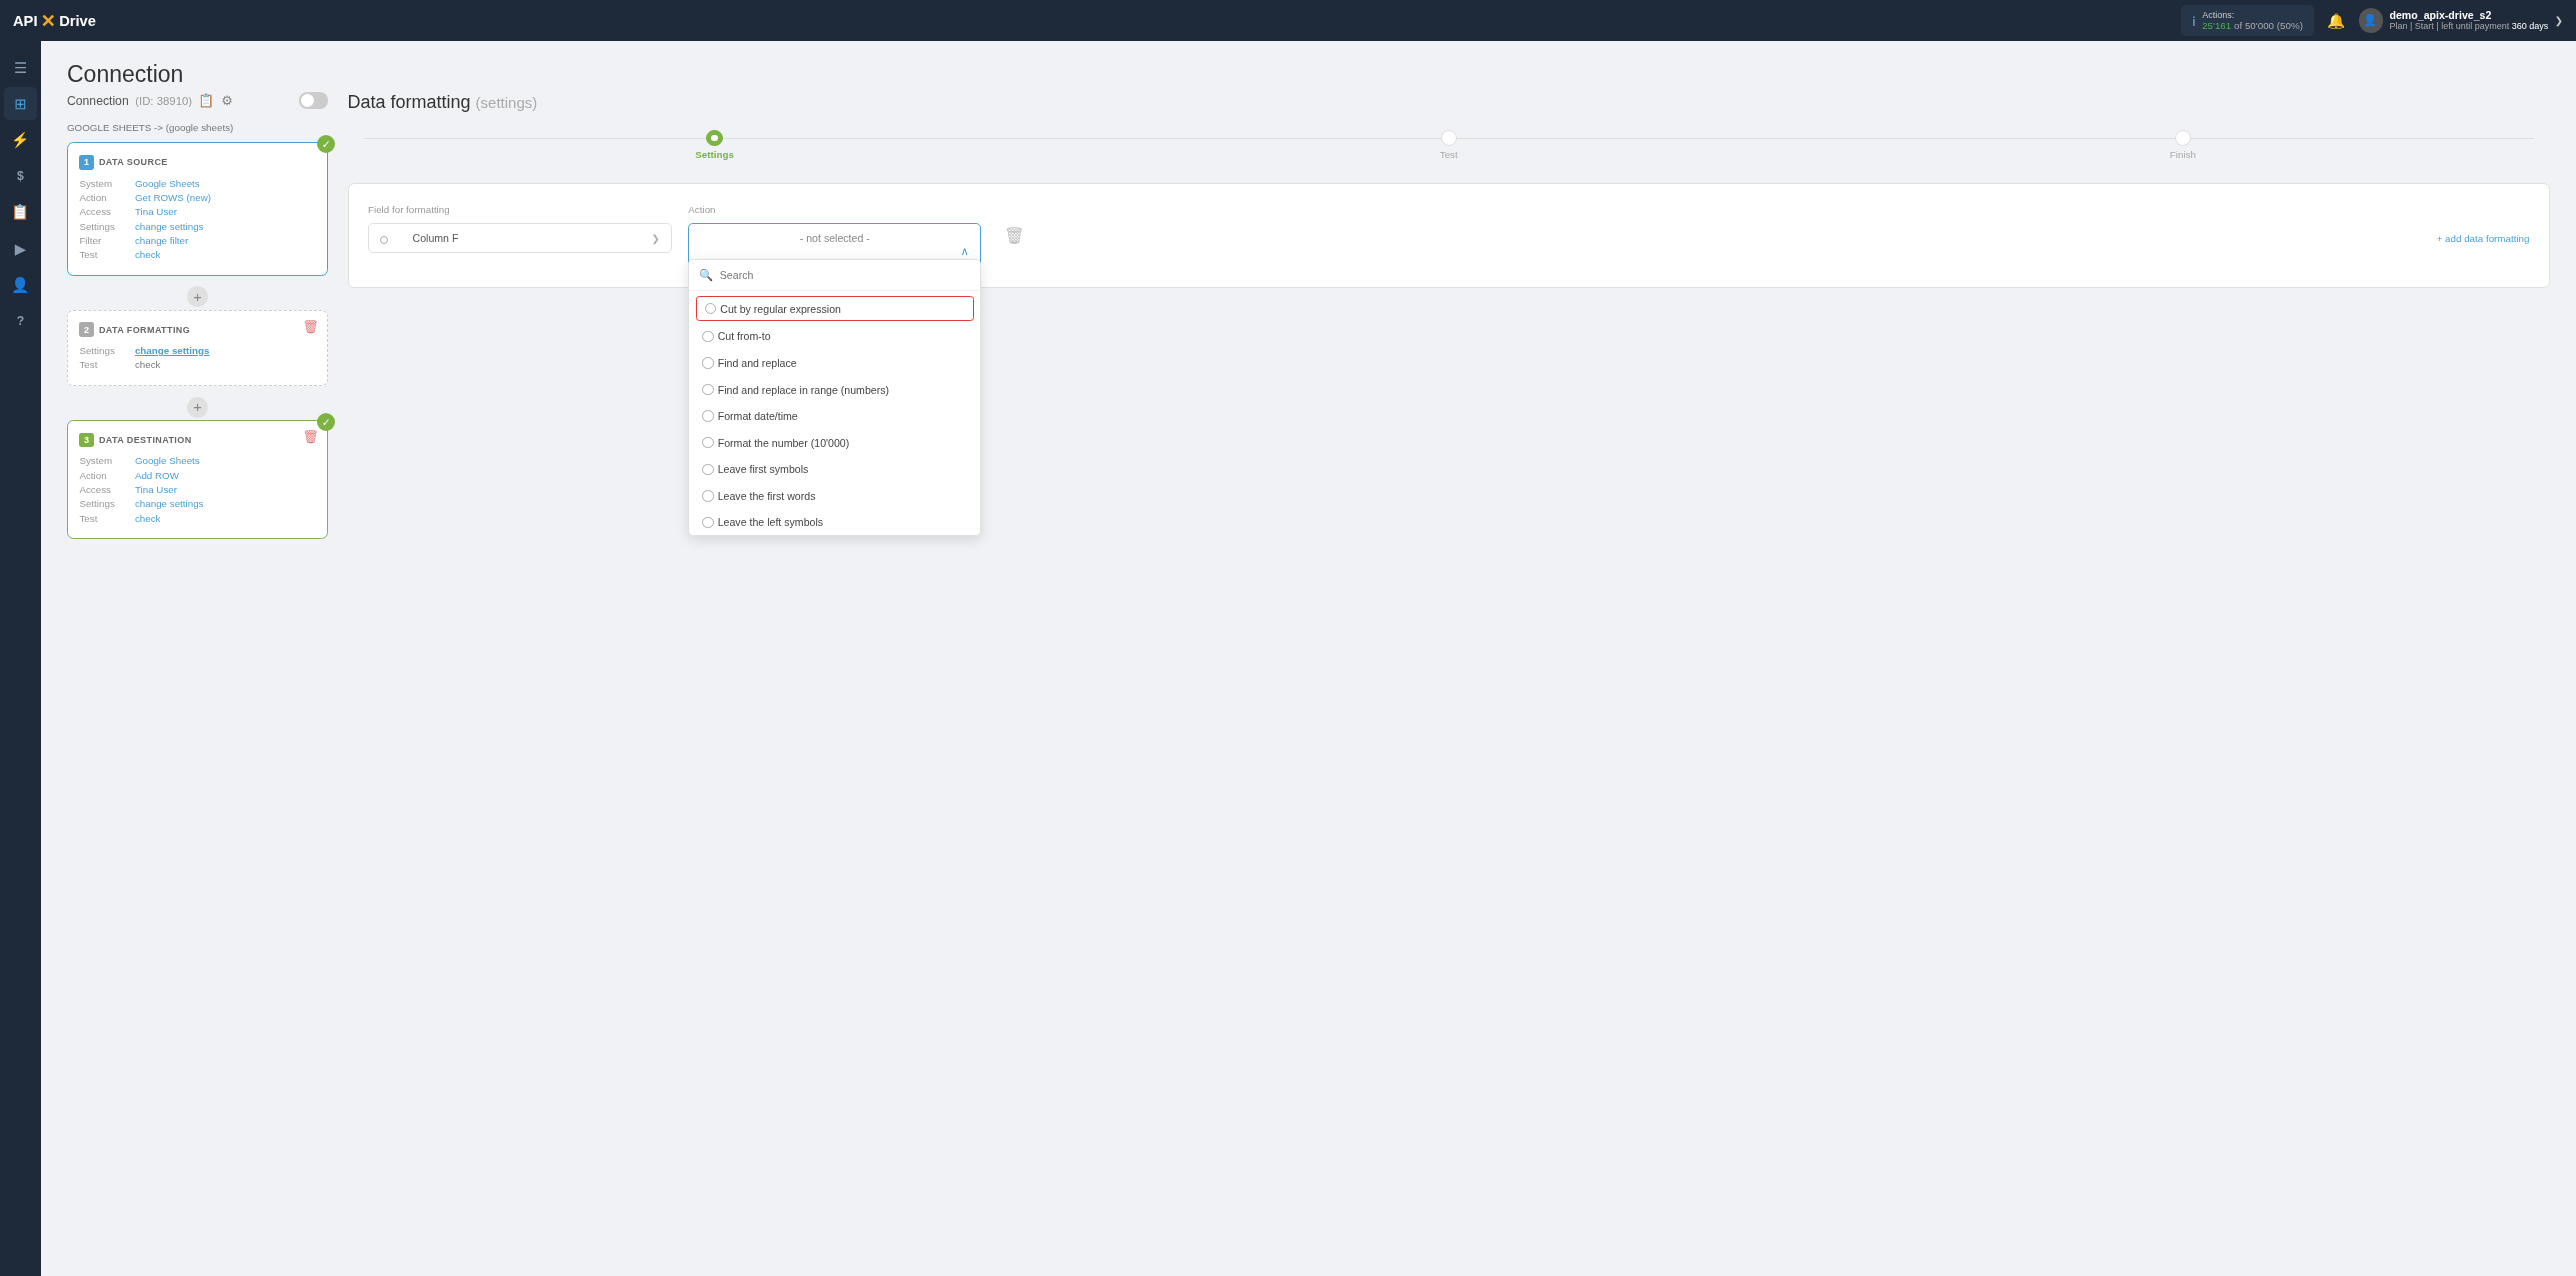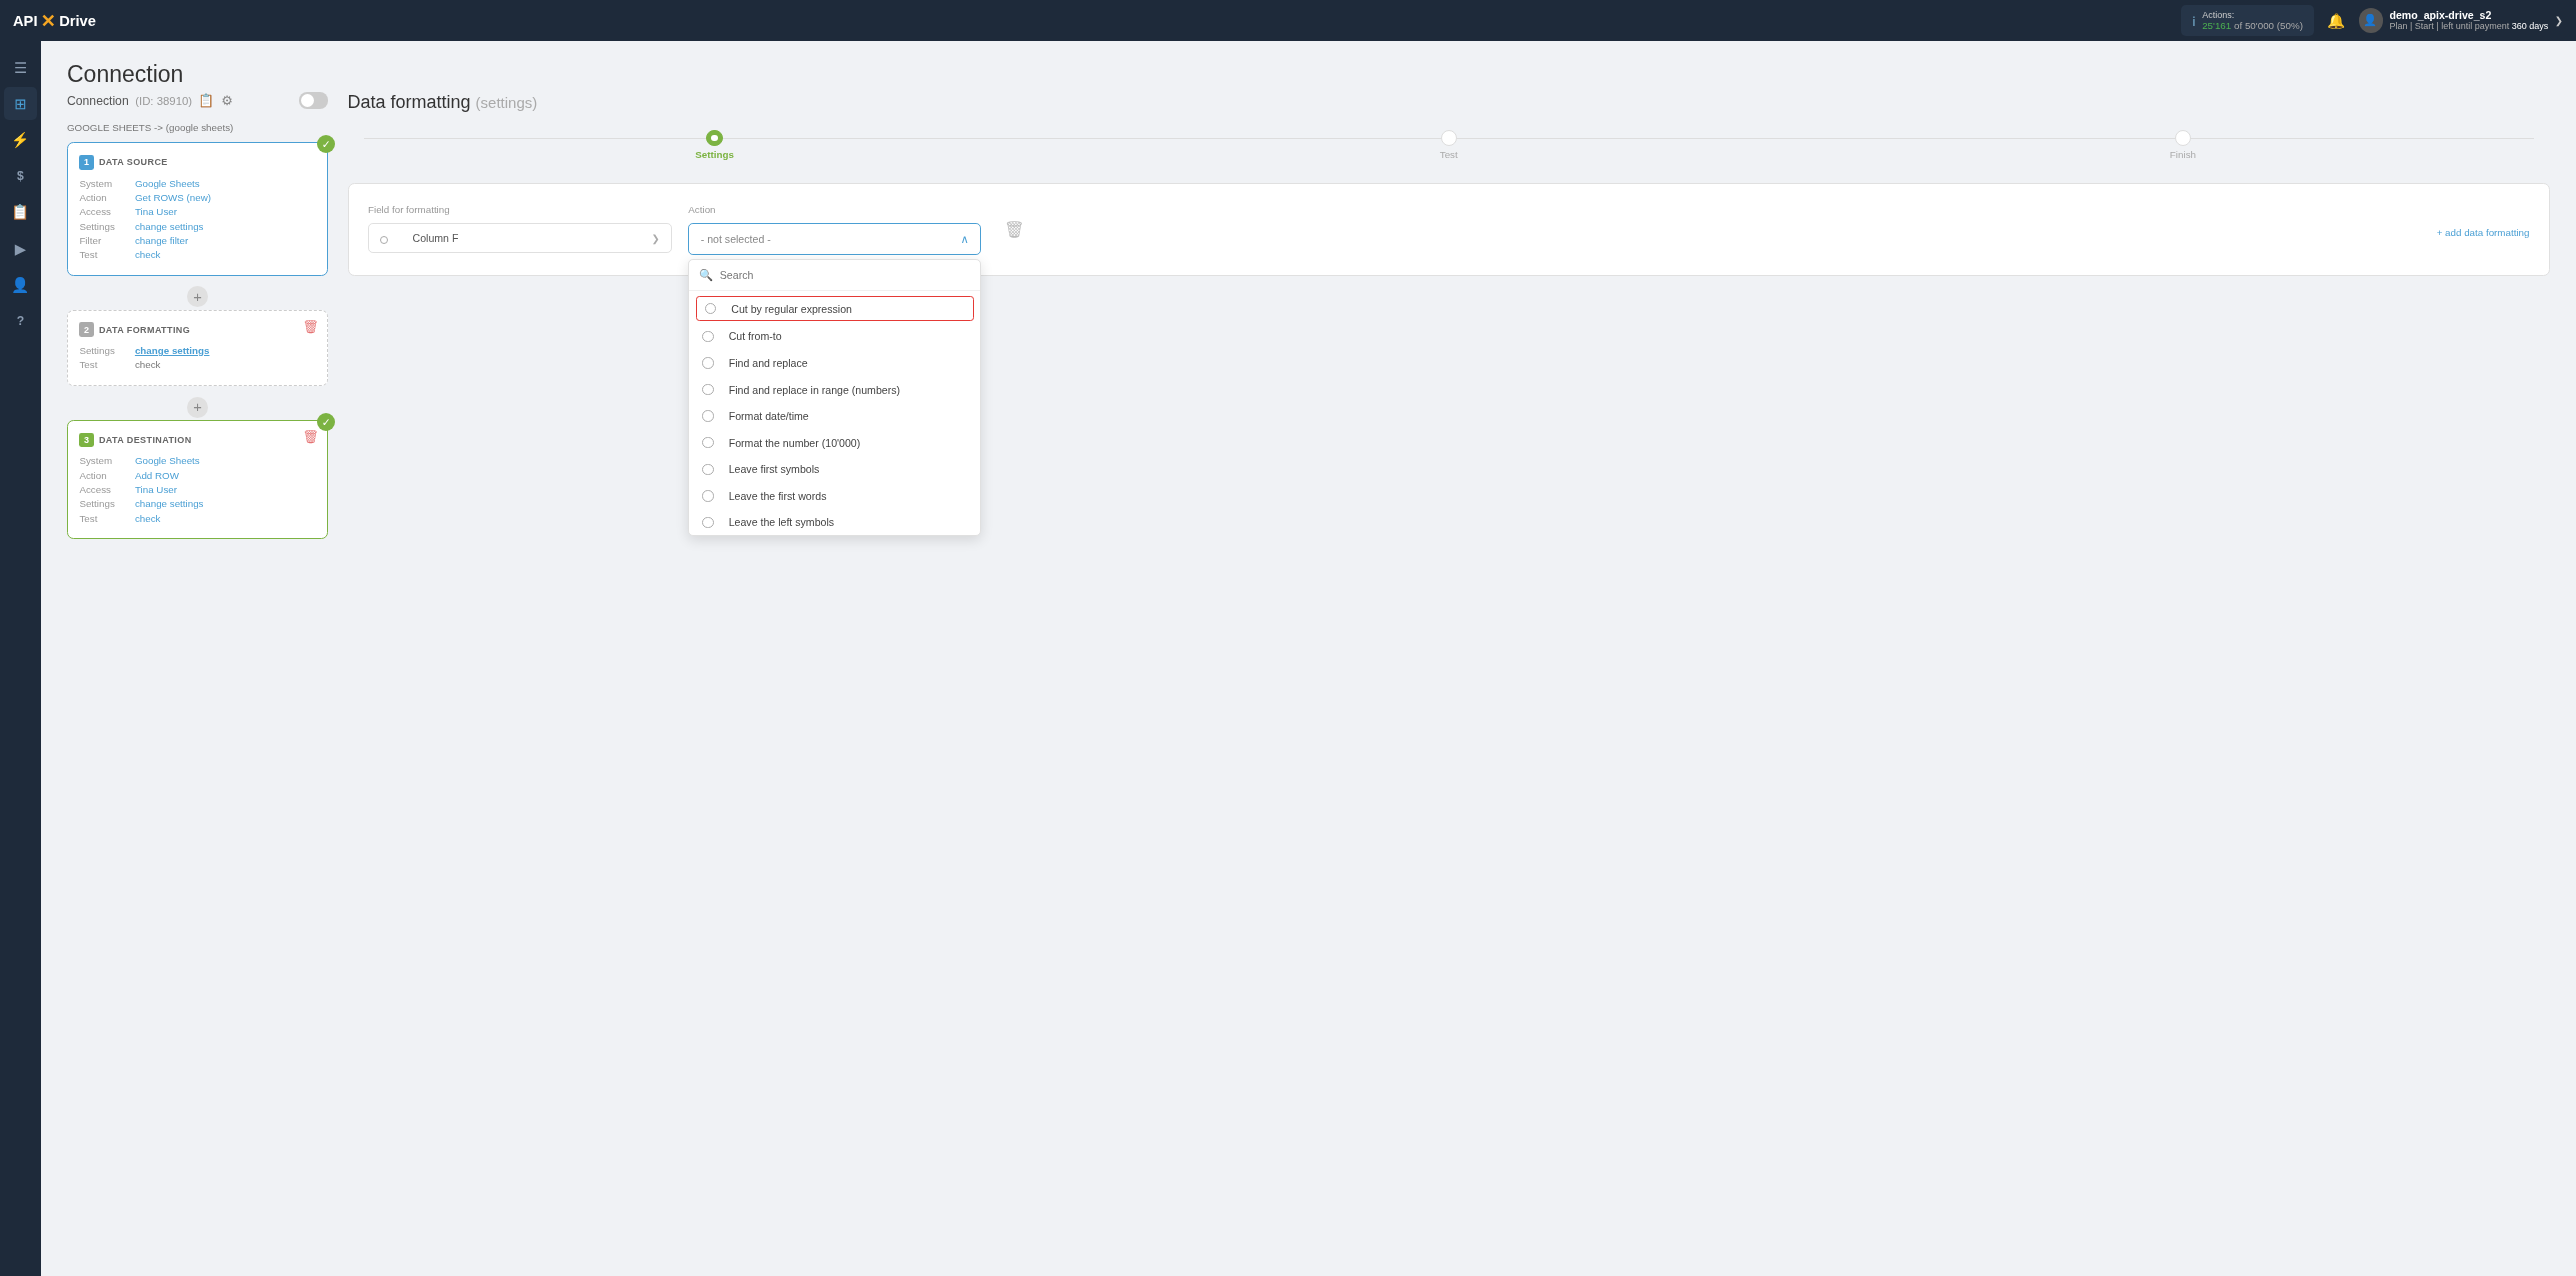--- a/index.html
+++ b/index.html
@@ -150,40 +150,40 @@
     }
     .field-select .select-dot {
       width: 8.1px; height: 8.1px; border-radius: 50%; border: 1.6px solid #aaa; flex-shrink: 0;
     }
     .field-select .select-text { flex: 1; }
     .field-select .select-chevron { color: #aaa; font-size: 9.8px; }
 
     .action-select {
       width: 293px; border: 0.8px solid #4a9fd4; border-radius: 4.9px; padding: 8.1px 11.4px;
       display: flex; align-items: center; gap: 0; background: #fff; cursor: pointer;
-      font-size: 10.6px; color: #888; position: relative;
+      font-size: 10.6px; color: #888; position: relative; flex-direction: column;
     }
     .action-select .select-chevron { margin-left: auto; color: #4a9fd4; font-size: 11.4px; }
 
     
     .dropdown-wrap { position: relative; }
     .dropdown-menu {
       position: absolute; top: 36px; left: 0; width: 293px;
       background: #fff; border: 0.8px solid #e0e0e0; border-radius: 4.9px;
       box-shadow: 0 3.3px 13px rgba(0,0,0,0.12); z-index: 200;
     }
     .dropdown-search {
       padding: 8.1px 9.8px; border-bottom: 0.8px solid #f0f0f0; display: flex; align-items: center; gap: 6.5px;
     }
     .dropdown-search input {
       border: none; outline: none; flex: 1; font-size: 10.6px; color: #555;
     }
     .dropdown-search .search-icon { color: #aaa; font-size: 11.4px; }
     .dropdown-item {
-      display: flex; align-items: center; gap: 15px; padding: 7.3px 13px;
+      display: flex; align-items: center; gap: 4px; padding: 7.3px 13px;
       cursor: pointer; font-size: 10.6px; color: #444;
     }
     .dropdown-item.highlighted { border: 1.2px solid #e53935; border-radius: 3.3px; margin: 1.6px 6.5px; padding: 5.7px 8.1px; }
     .dropdown-radio {
       width: 11.4px; height: 11.4px; border-radius: 50%; border: 1.6px solid #aaa;
       flex-shrink: 0; display: flex; align-items: center; justify-content: center;
     }
 
     
     .dropdown-list { max-height: 244px; overflow-y: auto; padding: 3.3px 0; }

